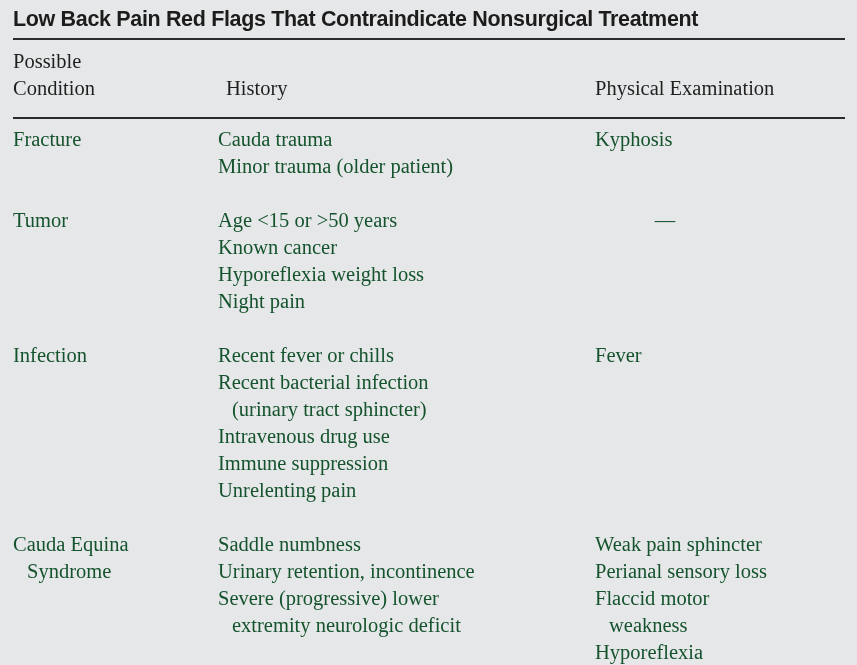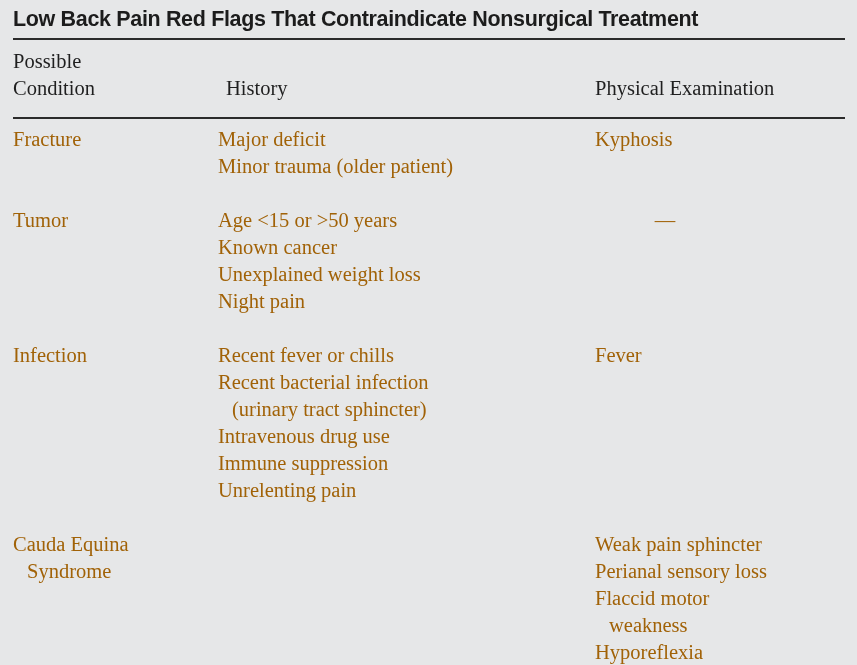--- a/index.html
+++ b/index.html
@@ -84,21 +84,21 @@
     width: 857px;
     margin-bottom: 27px;
   }
   .row:last-child { margin-bottom: 0; margin-top: 9px; }
 
   .cell {
     position: absolute;
     top: 0;
     font-size: 20.5px;
     line-height: 27px;
-    color: #a16207;
+    color: #14532d;
   }
   .cell-condition { left: 13px;  width: 200px; }
   .cell-history   { left: 218px; width: 372px; }
   .cell-physical  { left: 595px; width: 255px; }
 
   .line { white-space: nowrap; }
   .line.indent { padding-left: 14px; }
 
   
   .cell-physical.dash {
@@ -131,39 +131,39 @@
   </div>
 
   <div class="rule rule-header"></div>
 
   <div class="tbody" id="tbody">
       <div class="row">
         <div class="cell cell-condition">
           <div class="line">Fracture</div>
         </div>
         <div class="cell cell-history">
-          <div class="line">Major deficit</div>
+          <div class="line">Cauda trauma</div>
           <div class="line">Minor trauma (older patient)</div>
         </div>
         <div class="cell cell-physical">
           <div class="line">Kyphosis</div>
         </div>
         <div class="row-sizer">
           <div>&nbsp;</div>
           <div>&nbsp;</div>
         </div>
       </div>
       <div class="row">
         <div class="cell cell-condition">
           <div class="line">Tumor</div>
         </div>
         <div class="cell cell-history">
           <div class="line">Age &lt;15 or &gt;50 years</div>
           <div class="line">Known cancer</div>
-          <div class="line">Unexplained weight loss</div>
+          <div class="line">Hyporeflexia weight loss</div>
           <div class="line">Night pain</div>
         </div>
         <div class="cell cell-physical dash">
           <div class="line">—</div>
         </div>
         <div class="row-sizer">
           <div>&nbsp;</div>
           <div>&nbsp;</div>
           <div>&nbsp;</div>
           <div>&nbsp;</div>
@@ -191,20 +191,26 @@
           <div>&nbsp;</div>
           <div>&nbsp;</div>
           <div>&nbsp;</div>
         </div>
       </div>
       <div class="row">
         <div class="cell cell-condition">
           <div class="line">Cauda Equina</div>
           <div class="line indent">Syndrome</div>
         </div>
+        <div class="cell cell-history">
+          <div class="line">Saddle numbness</div>
+          <div class="line">Urinary retention, incontinence</div>
+          <div class="line">Severe (progressive) lower</div>
+          <div class="line indent">extremity neurologic deficit</div>
+        </div>
         <div class="cell cell-physical">
           <div class="line">Weak pain sphincter</div>
           <div class="line">Perianal sensory loss</div>
           <div class="line">Flaccid motor</div>
           <div class="line indent">weakness</div>
           <div class="line">Hyporeflexia</div>
         </div>
         <div class="row-sizer">
           <div>&nbsp;</div>
           <div>&nbsp;</div>

